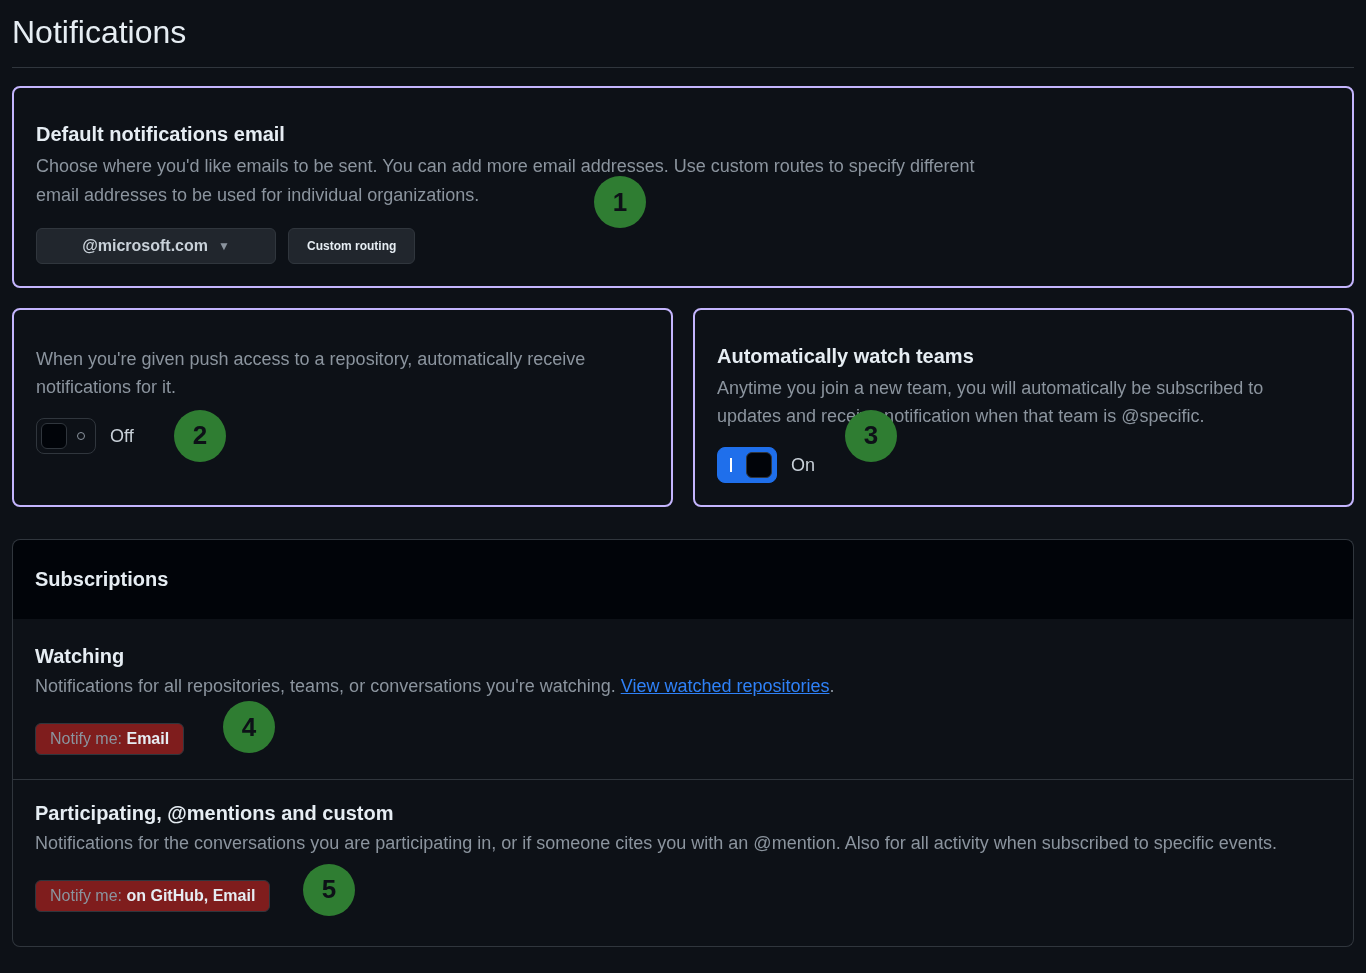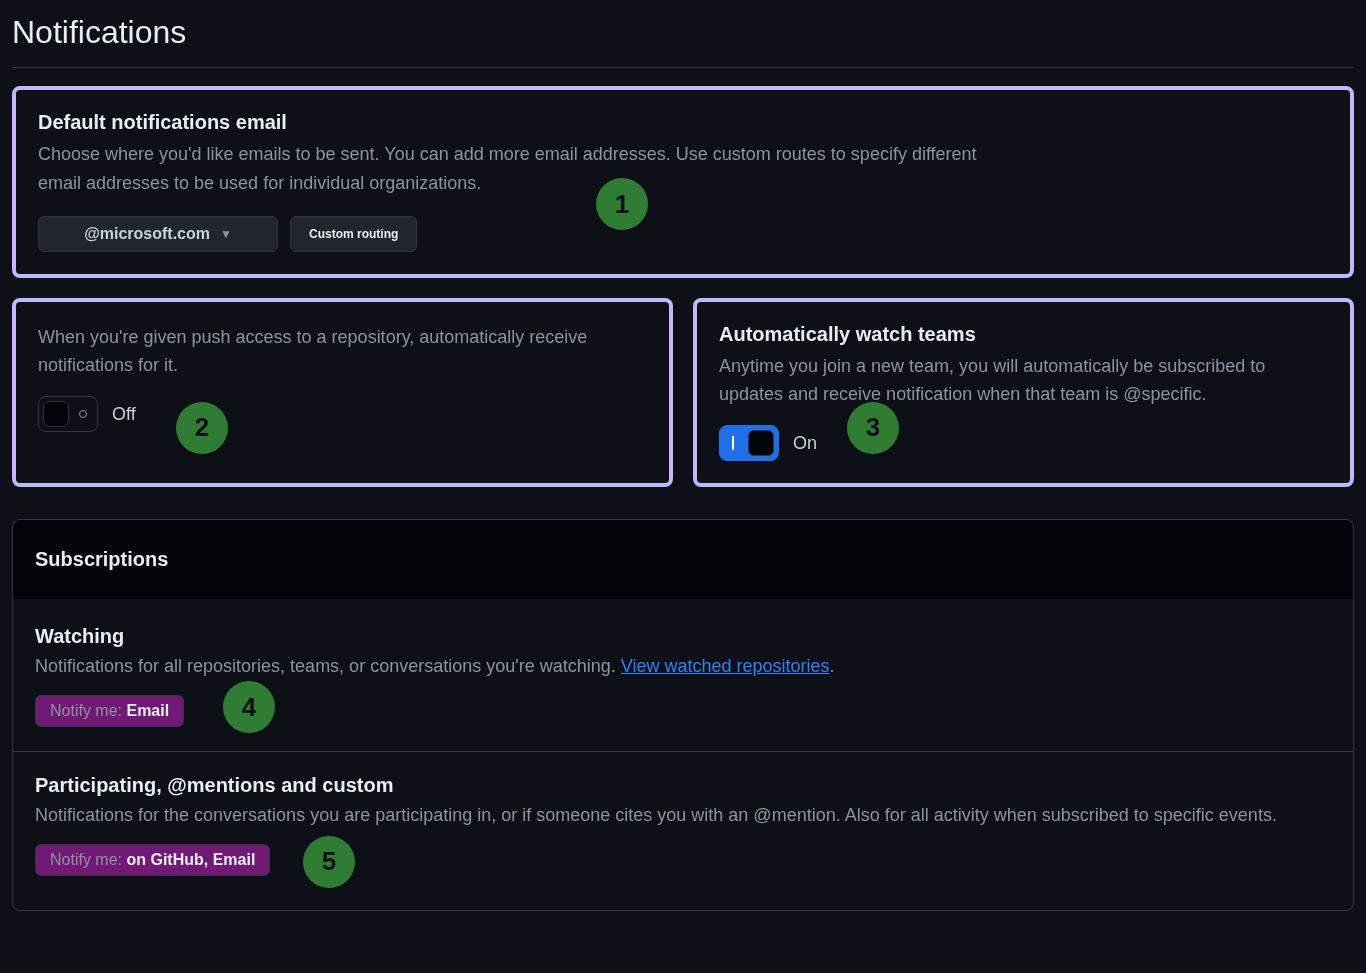--- a/index.html
+++ b/index.html
@@ -16,23 +16,23 @@
     font-weight: 400;
     color: #e6edf3;
     padding: 4px 0 10px 0;
   }
   .hr {
     border: none;
     border-top: 1px solid #30363d;
     margin: 6px 0 18px 0;
   }
   .card {
-    border: 4px solid #c4b5fd;
+    border: 2px solid #c4b5fd;
     border-radius: 8px;
-    padding: 21px 22px 22px 22px;
+    padding: 35px 22px 22px 22px;
     position: relative;
   }
   .row2 {
     display: flex;
     gap: 20px;
     margin-top: 20px;
   }
   .row2 .card { flex: 1; }
   .card-title {
     font-size: 20px;
@@ -154,25 +154,25 @@
     color: #8b949e;
     line-height: 1.6;
   }
   .link {
     color: #2f81f7;
     text-decoration: underline;
     cursor: pointer;
   }
   .notify-pill {
     display: inline-block;
-    background: #701a75;
+    background: #7f1d1d;
     border: 1px solid #30363d;
     border-radius: 6px;
     padding: 6px 14px;
-    margin-top: 14px;
+    margin-top: 22px;
     font-size: 16px;
     cursor: pointer;
   }
   .notify-pill .lbl { color: #8b949e; }
   .notify-pill .val { color: #e6edf3; font-weight: 600; }
 
   .marker {
     width: 52px; height: 52px;
     background: #2f7d32;
     border-radius: 50%;

